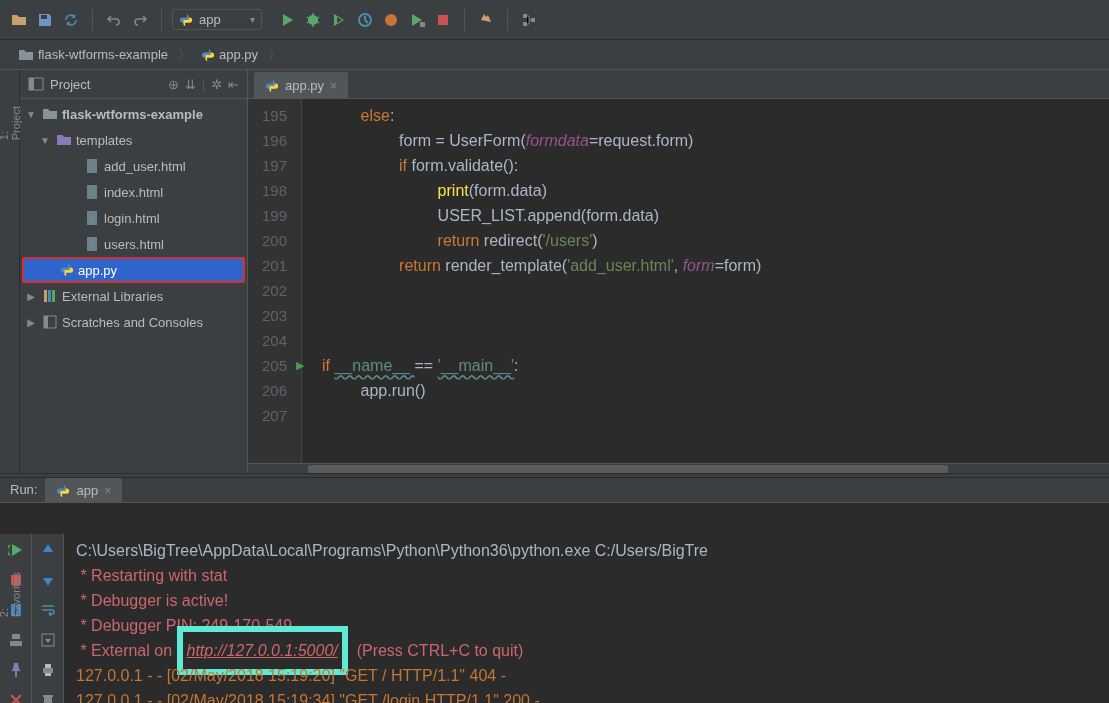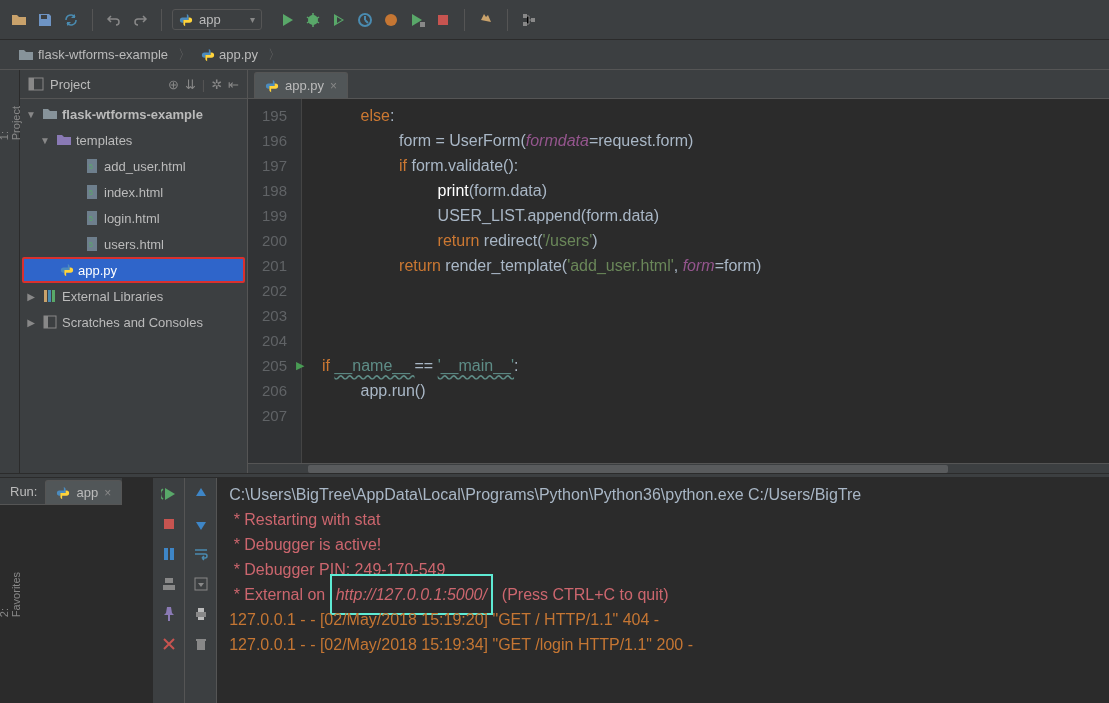--- a/index.html
+++ b/index.html
@@ -44,44 +44,44 @@
 .editor-tabs { height: 29px; background: #3c3f41; border-bottom: 1px solid #555; display:flex; align-items:flex-end; padding-left: 6px; }
 .editor-tab { background: #515658; padding: 5px 10px; border-top-left-radius:3px; border-top-right-radius:3px; display:flex; align-items:center; gap:6px; color:#bbb; border:1px solid #555; border-bottom:none; }
 .close-x { color:#888; font-size:12px; cursor:pointer; }
 
 .editor-body { flex:1; display:flex; overflow:hidden; position:relative; }
 .gutter { width: 54px; background: #313335; color:#606366; font-family: Consolas, monospace; font-size: 15px; text-align: right; padding: 4px 14px 0 0; line-height: 25px; position:relative; border-right:1px solid #444; }
 .gutter-play { position:absolute; left: 48px; color:#499c54; font-size:11px; }
 .code { flex:1; font-family: Consolas, monospace; font-size: 16px; line-height: 25px; padding: 4px 0 0 20px; color: #a9b7c6; white-space: pre; overflow-x:auto; }
 .k-orange { color: #cc7832; }
 .k-green { color: #6a8759; }
-.k-purple { color: #ffffff; }
+.k-purple { color: #fde047; }
 .k-cyan { color: #94558d; }
 .k-teal { color: #5e8d87; text-decoration: underline wavy #5e8d87; text-underline-offset:3px; }
 .h-scroll { height:10px; background:#3c3f41; border-top:1px solid #555; }
 .h-thumb { height:8px; background:#595b5d; margin-left:60px; width:640px; margin-top:1px; border-radius:2px; }
 
 
 .splitter { height: 5px; background: #3c3f41; border-top:1px solid #2b2b2b; border-bottom:1px solid #2b2b2b; }
 
 
-.run-panel { height: 225px; display:flex; flex-direction:row; background:#2b2b2b;gap:31px; }
+.run-panel { height: 225px; display:flex; flex-direction:column; background:#2b2b2b;gap:31px; }
 .run-header { height: 27px; background:#3c3f41; border-bottom:1px solid #555; display:flex; align-items:flex-end; padding-left: 10px; gap:8px; }
 .run-label { color:#bbb; padding-bottom:5px; }
 .run-tab { background:#515658; padding:4px 10px; border-top-left-radius:3px; border-top-right-radius:3px; display:flex; align-items:center; gap:6px; border:1px solid #555; border-bottom:none; }
 
 .run-body { flex:1; display:flex; }
 .run-tool-col { width:32px; background:#3c3f41; border-right:1px solid #555; display:flex; flex-direction:column; align-items:center; padding-top:6px; gap:10px; }
 .run-tool-col2 { width:32px; background:#3c3f41; border-right:1px solid #555; display:flex; flex-direction:column; align-items:center; padding-top:6px; gap:10px; }
 .tool-icn { width:20px; height:20px; display:flex; align-items:center; justify-content:center; cursor:pointer; }
 
 .console { flex:1; font-family: Consolas, monospace; font-size: 16px; line-height: 25px; padding: 4px 0 0 12px; color:#a9b7c6; white-space:pre; overflow:hidden; }
 .console .red { color:#cc666e; }
 .console .log { color:#c57633; }
-.url-box { border: 2px solid #5eead4; padding: 10px 4px; font-style:italic; }
+.url-box { border: 6px solid #5eead4; padding: 10px 4px; font-style:italic; text-decoration:underline; }
 
 .icon-svg{width:16px;height:16px;}
 </style>
 </head>
 <body>
 
 <div class="toolbar">
   <div class="toolbar-group">
     <div class="toolbar-btn">
         <svg class="icon-svg" viewBox="0 0 16 16">

